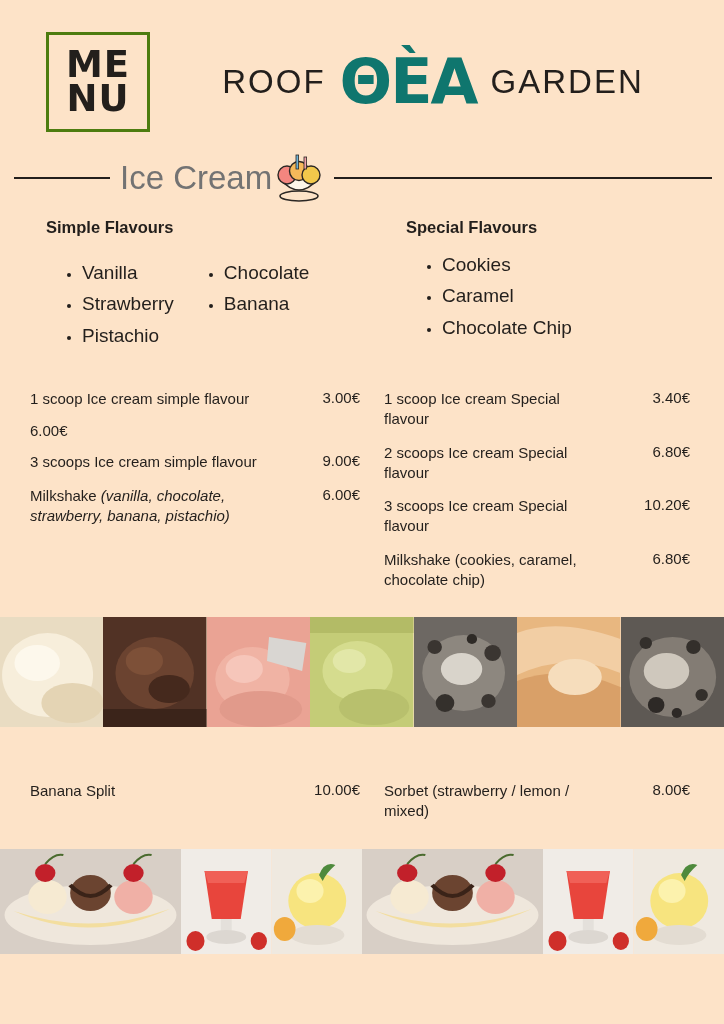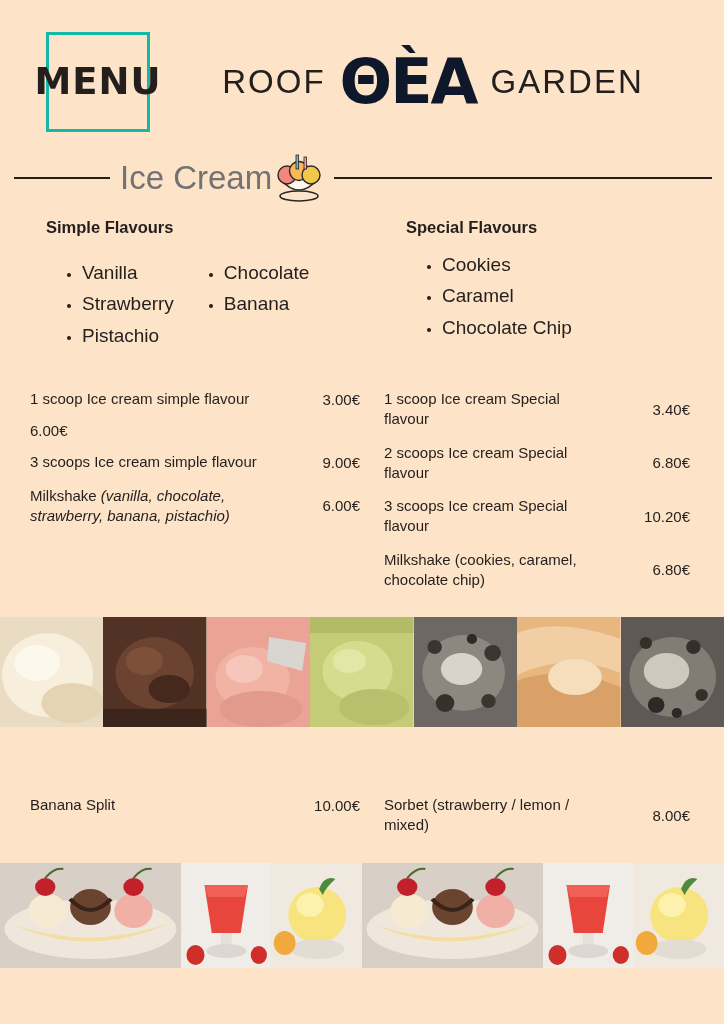--- a/index.html
+++ b/index.html
@@ -18,22 +18,23 @@
   .header {
     display: flex;
     align-items: center;
     padding: 24px 0 0 0;
     height: 140px;
   }
   .menu-box {
     width: 104px;
     height: 100px;
     margin-left: 46px;
-    border: 3px solid #14b8a6;
-    display: flex;
+    border: 3px solid #4d7c0f;
+    display: flex;
+    flex-direction: column;
     align-items: center;
     justify-content: center;
     line-height: 0.92;
   }
   .menu-box span {
     font-family: "DejaVu Sans", sans-serif;
     font-weight: bold;
     font-size: 37px;
     letter-spacing: 1px;
   }
@@ -50,21 +51,21 @@
     letter-spacing: 2px;
     font-family: "Liberation Sans", sans-serif;
     color: #231f1c;
   }
   .word-thea {
     font-family: "DejaVu Sans", sans-serif;
     font-weight: bold;
     font-size: 62px;
     letter-spacing: -2px;
     line-height: 1;
-    color: #0f172a;
+    color: #0f766e;
   }
 
   
   .section-title-row {
     display: flex;
     align-items: center;
     margin: 10px 12px 0 14px;
     height: 56px;
     position: relative;
   }
@@ -112,21 +113,21 @@
     display: flex;
     margin-top: 30px;
     padding: 0 14px 0 30px;
     font-size: 15px;
   }
   .price-col { width: 330px; }
   .price-col.right { padding-left: 24px; }
   .price-row {
     display: flex;
     justify-content: space-between;
-    align-items: center;
+    align-items: flex-start;
     margin-bottom: 13px;
     gap: 33px;
   }
   .price-row .label { padding-right: 12px; line-height: 1.35; }
   .price-row .amount { white-space: nowrap; }
   .italic { font-style: italic; }
 
   
   .strip {
     display: flex;
@@ -134,21 +135,21 @@
     margin-top: 14px;
   }
   .strip.top { height: 110px; }
   .strip.bottom { height: 105px; }
   .strip .cell { flex: 1; overflow: hidden; position: relative; }
 
   
   .bottom-row {
     display: flex;
     padding: 0 14px 0 30px;
-    margin-top: 68px;
+    margin-top: 54px;
     font-size: 15px;
   }
   .bottom-row .price-col { width: 330px; }
   .bottom-row .price-col.right { padding-left: 24px; }
 </style>
 </head>
 <body>
 
 <div class="header">
   <div class="menu-box">

